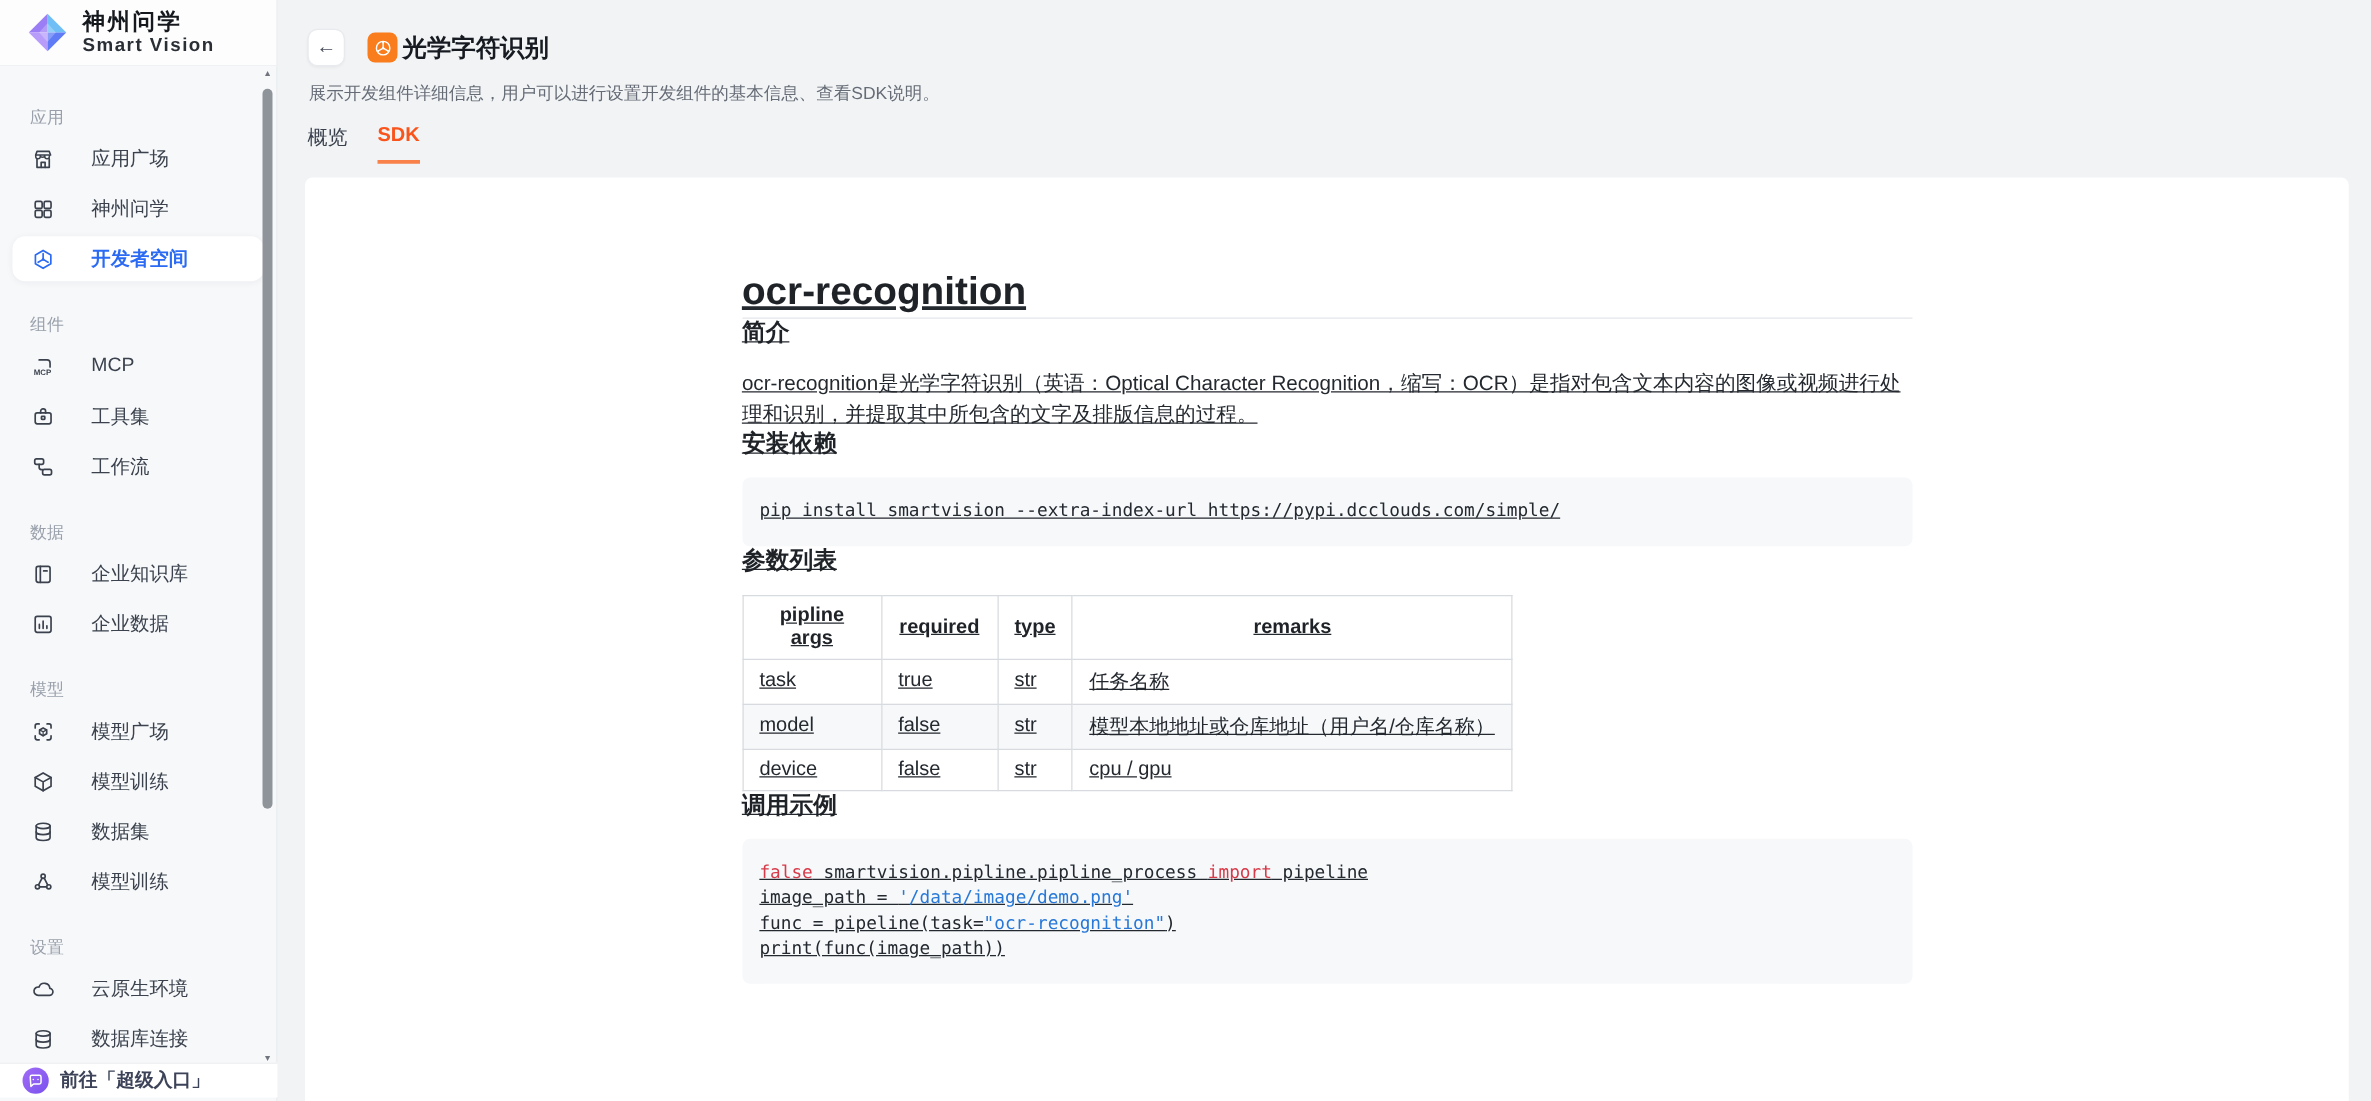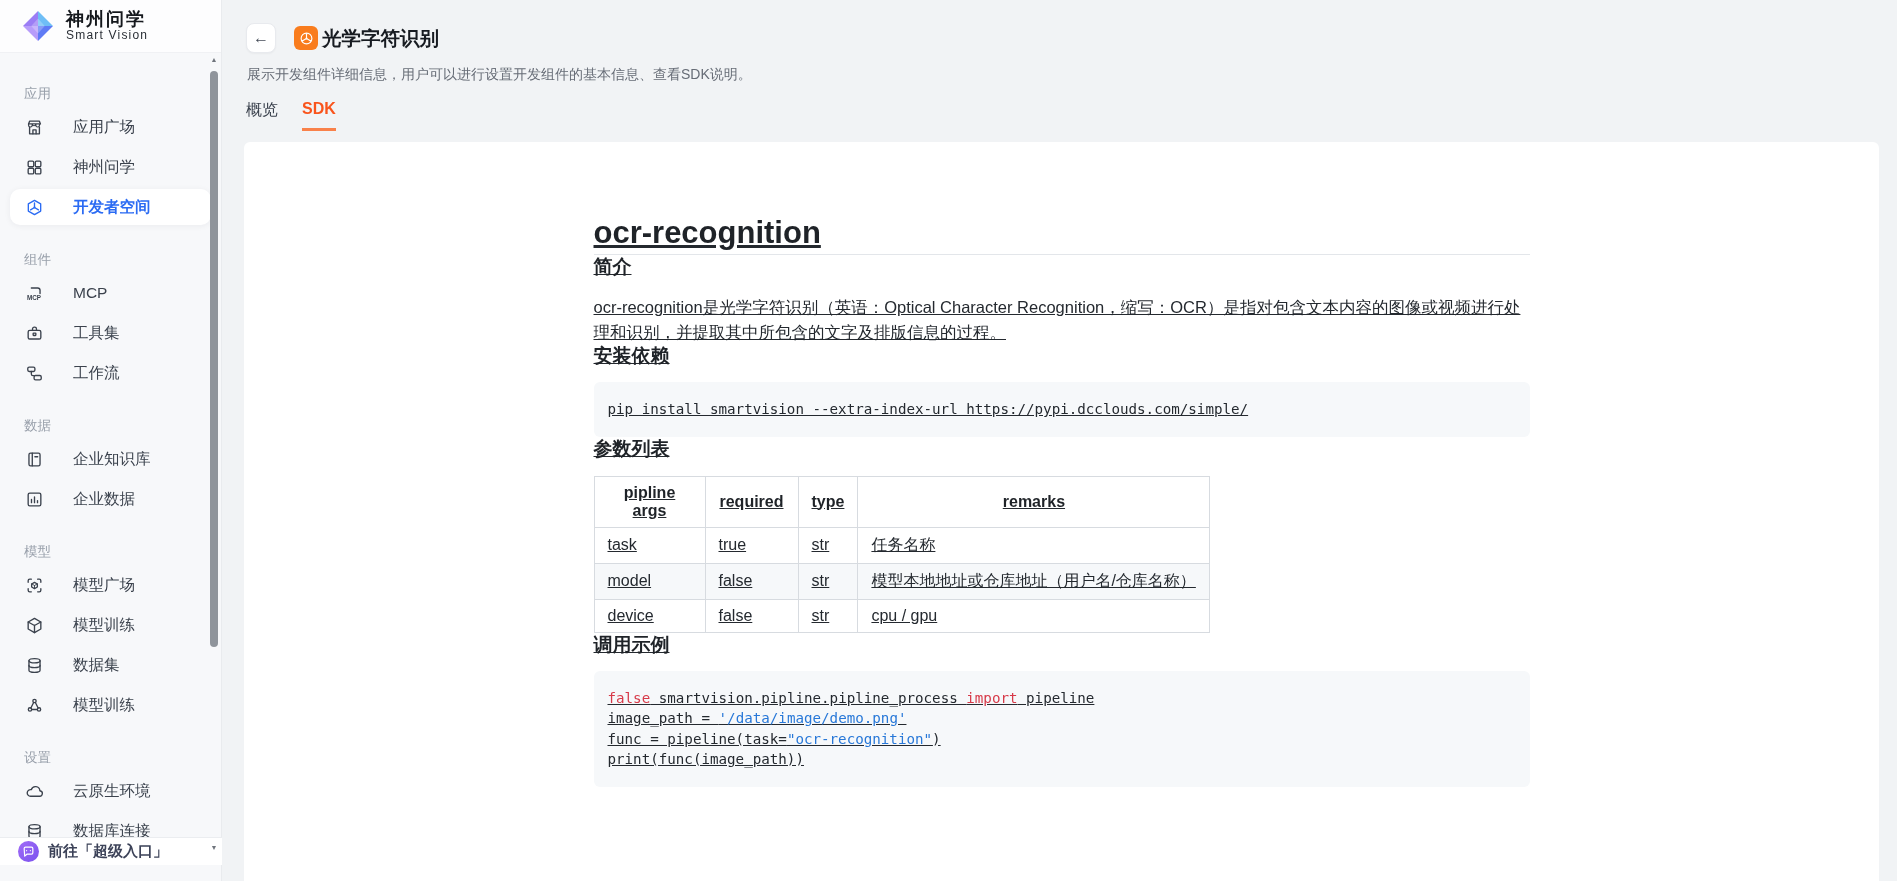--- a/index.html
+++ b/index.html
@@ -9,38 +9,38 @@
     background:#f1f3f5; color:#24292f;
     font-family:"Liberation Sans","DejaVu Sans",sans-serif;
   }
   
   .sidebar { position:absolute; left:0; top:0; bottom:0; width:222px;
     background:#f7f8fa; border-right:1px solid #e9ebee; }
   .logo-bar { height:53px; background:#fdfdfe; border-bottom:1px solid #f0f1f4;
     display:flex; align-items:center; padding-left:20px; gap:10px; }
   .logo-text { display:flex; flex-direction:column; line-height:1.15; }
   .logo-name { font-size:18px; font-weight:bold; color:#15181d; letter-spacing:2px; }
-  .logo-sub { font-size:12px; color:#2a2f36; letter-spacing:1.2px; font-weight:400; }
+  .logo-sub { font-size:15px; color:#2a2f36; letter-spacing:1.2px; font-weight:700; }
   .menu { padding-top:6px; }
   .section-label { display:block; margin:26px 0 6px 24px; font-size:13.5px; color:#99a0ab; }
   .menu-item { display:flex; align-items:center; height:36px; margin:4px 10px 0;
     padding-left:14px; gap:29px; border-radius:10px; font-size:15.5px; color:#3b424d; cursor:pointer; }
   .menu-item.active { background:#fff; color:var(--active-blue); font-weight:bold;
     box-shadow:0 1px 6px rgba(31,41,55,.06); }
   .mi-icon { display:flex; width:20px; height:20px; align-items:center; justify-content:center; }
   .mi-icon svg { display:block; }
   
   .sb { position:absolute; top:55px; bottom:28px; left:209px; width:10px; }
   .sb-arrow { position:absolute; left:0; width:10px; height:10px; font-size:7px;
     line-height:10px; text-align:center; color:#70757d; cursor:pointer; }
   .sb-arrow.up { top:0; } .sb-arrow.down { bottom:0; }
   .sb-thumb { position:absolute; top:16px; left:1px; width:8px; height:576px;
     background:#8f949b; border-radius:4px; cursor:pointer; }
   
-  .side-footer { position:absolute; left:0; bottom:16px; width:222px; height:28px;
+  .side-footer { position:absolute; left:0; bottom:3px; width:222px; height:28px;
     background:#fff; border-top:1px solid #ebedf0; display:flex; align-items:center;
     gap:9px; padding-left:18px; font-size:15px; font-weight:600; color:#3c4258; cursor:pointer;text-align:right; }
   .chat-badge { width:21px; height:21px; border-radius:50%; flex:0 0 auto;
     background:linear-gradient(135deg,#a16bf7,#7a52ee);
     display:flex; align-items:center; justify-content:center; }
   
   .main { position:absolute; left:222px; top:0; right:0; bottom:0; }
   .page-header { padding:23px 0 0 24px; }
   .header-row { display:flex; align-items:center; gap:18px; }
   .back-btn { width:30px; height:30px; background:#fff; border:1px solid #e8eaee;

